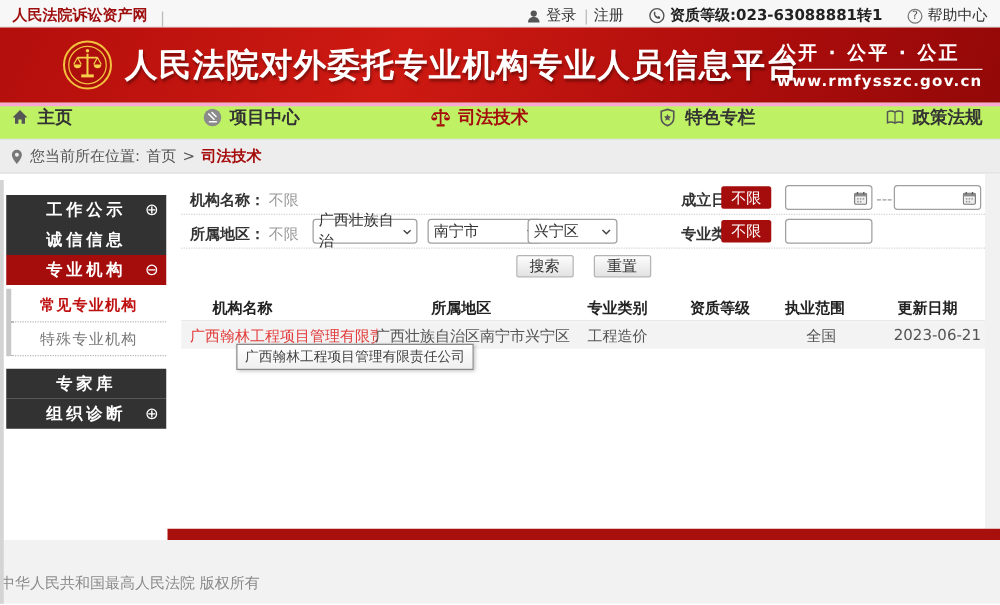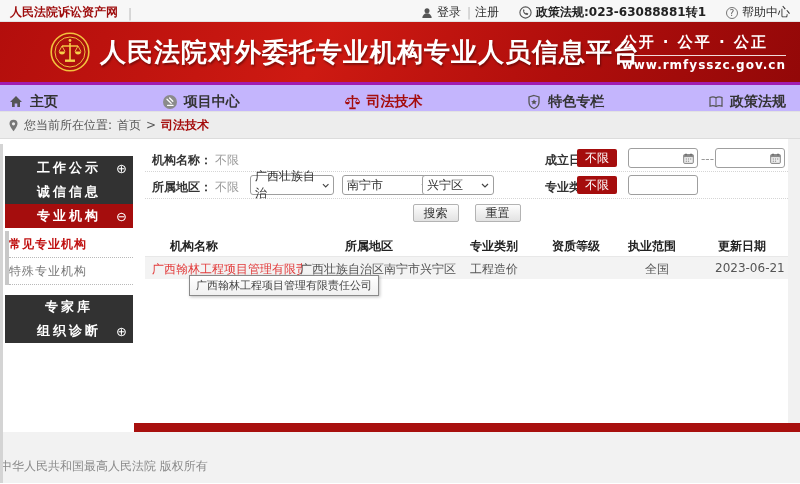--- a/index.html
+++ b/index.html
@@ -23,22 +23,22 @@
             display:flex; align-items:center; position:relative; }
   .logo { margin-left:50px; flex:0 0 auto; }
   .main-title { color:#fff; font-weight:bold; font-size:26px; letter-spacing:1px; margin-left:10px;
                 text-shadow:1px 2px 2px rgba(0,0,0,.35); white-space:nowrap; }
   .header-right { position:absolute; right:14px; top:11px; color:#fff; }
   .slogan { font-size:15px; font-weight:bold; letter-spacing:2px; }
   .hr-line { border:none; border-top:1px solid rgba(255,255,255,.85); margin:3px 0 2px; }
   .site-url { font-size:12px; font-weight:bold; letter-spacing:1px; }
 
   
-  .nav { height:30px; background:#c4b5fd; border-top:3px solid #a21caf; border-bottom:1px solid #e2e2e2;
-         display:flex; align-items:flex-end; justify-content:space-between; padding:0 14px 0 8px; }
+  .nav { height:30px; background:#bef264; border-top:3px solid #f9a8d4; border-bottom:1px solid #e2e2e2;
+         display:flex; align-items:flex-start; justify-content:space-between; padding:0 14px 0 8px; }
   .nav-item { display:flex; align-items:center; gap:6px; font-size:14px; font-weight:bold; color:#333; cursor:pointer; }
   .nav-item.active { color:#a50d0d; }
   .nav-ico { display:inline-flex; }
 
   
   .crumb { height:27px; background:#ededed; border-bottom:1px solid #dcdcdc;
            display:flex; align-items:center; padding:0 8px; font-size:12px; color:#555; gap:5px; }
   .crumb .cur { color:#a50d0d; font-weight:bold; }
 
   
@@ -49,21 +49,21 @@
 
   
   .sidebar { position:absolute; left:5px; top:17px; width:128px; }
   .side-item { position:relative; height:24px; background:#323232; color:#fff; font-size:13px; font-weight:bold;
                letter-spacing:3px; display:flex; align-items:center; justify-content:center;
                cursor:pointer; }
   .side-item.expanded { margin-bottom:3px; }
   .side-item.active { background:#a50d0d; }
   .side-ico { position:absolute; right:6px; font-weight:normal; font-size:13px; letter-spacing:0; }
   .submenu { border-left:4px solid #c8c8c8; background:#fff; margin-bottom:10px; }
-  .sub-item { height:27px; line-height:27px; text-align:left; font-size:12px; color:#777;
+  .sub-item { height:27px; line-height:27px; text-align:center; font-size:12px; color:#777;
               border-bottom:1px dotted #b9b9b9; cursor:pointer; letter-spacing:1px; }
   .sub-item.active { color:#c01111; font-weight:bold; }
 
   
   .content { position:absolute; left:145px; top:6px; width:643px; font-size:12px; color:#333; }
   .frow { position:relative; height:27px; border-bottom:1px dotted #d5d5d5; }
   .frow2 { border-bottom:1px dotted #d5d5d5; }
   .flabel { position:absolute; top:7px; font-weight:bold; color:#333; }
   .fany { position:absolute; top:7px; color:#999; }
   .txt { position:absolute; top:3px; height:20px; border:1px solid #9f9f9f; border-radius:3px;
@@ -110,21 +110,21 @@
           </svg>
         <span class="tb-link">登录</span>
         <span class="tb-div" style="margin-left:2px">|</span>
         <span class="tb-link">注册</span>
       </span>
       <span class="tb-group">
         <svg width="13" height="13" viewBox="0 0 13 13">
             <circle cx="6.5" cy="6.5" r="5.6" fill="none" stroke="#555" stroke-width="1.1"></circle>
             <path d="M4 4.2 c0 3 1.9 4.9 4.7 4.9 l0.6-1.5 -1.7-0.8 -0.7 0.5 c-0.9-0.5-1.5-1.2-1.9-2.1 l0.6-0.6 -0.8-1.7 Z" fill="#555"></path>
           </svg>
-        <span class="tb-strong">政策法规:023-63088881转1</span>
+        <span class="tb-strong">资质等级:023-63088881转1</span>
       </span>
       <span class="tb-group">
         <span class="q-icon">?</span>
         <span class="tb-link">帮助中心</span>
       </span>
     </div>
   </div>
 
   <div class="header">
     <svg class="logo" width="40" height="40" viewBox="0 0 40 40">

